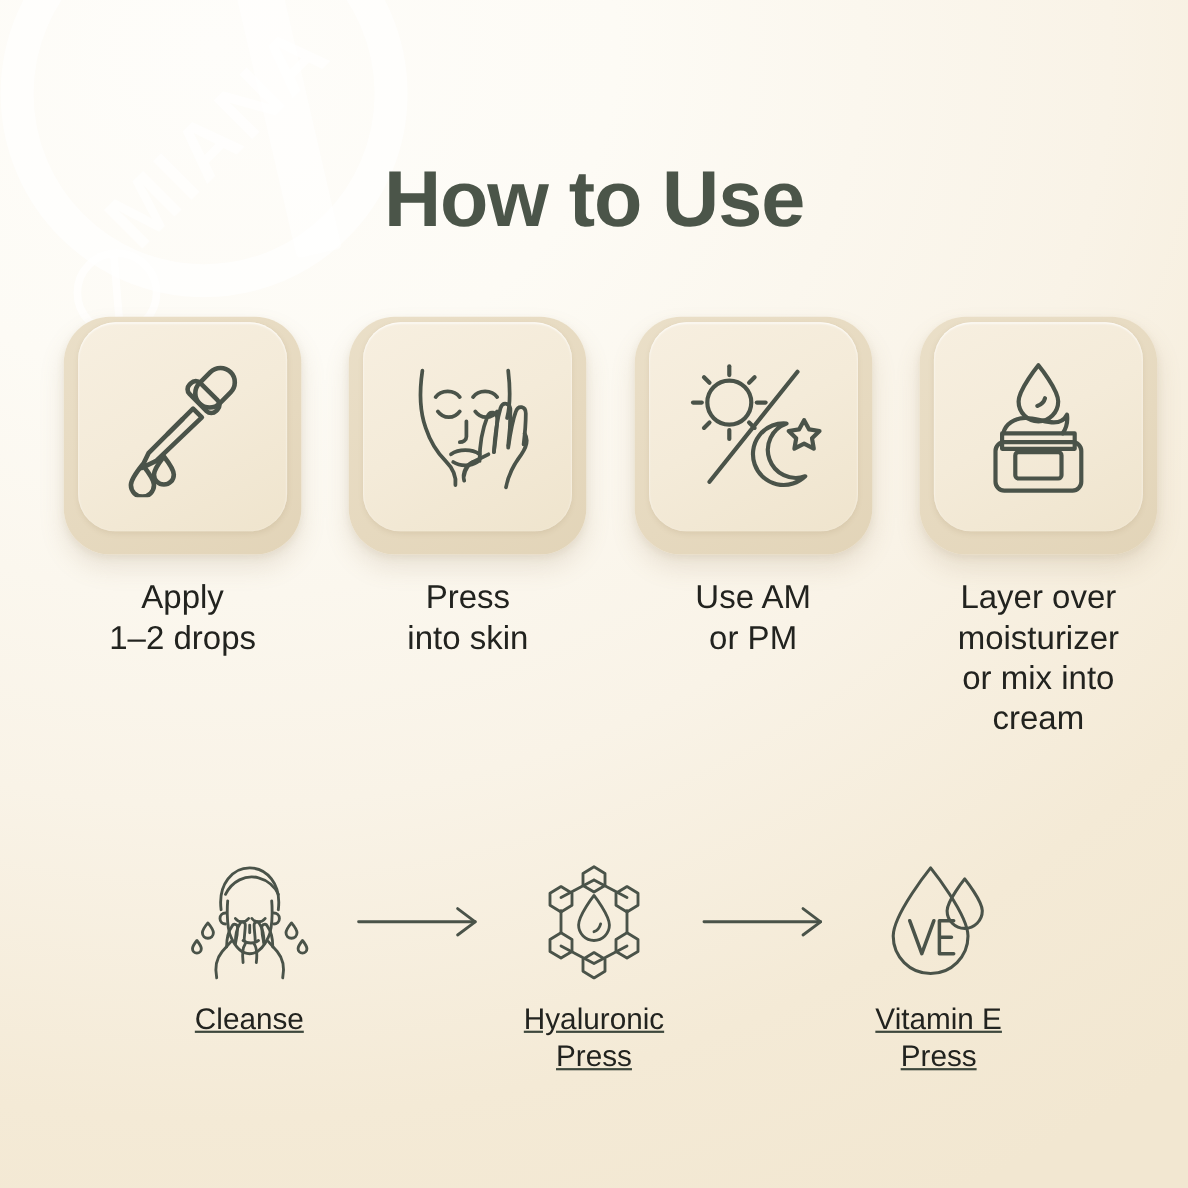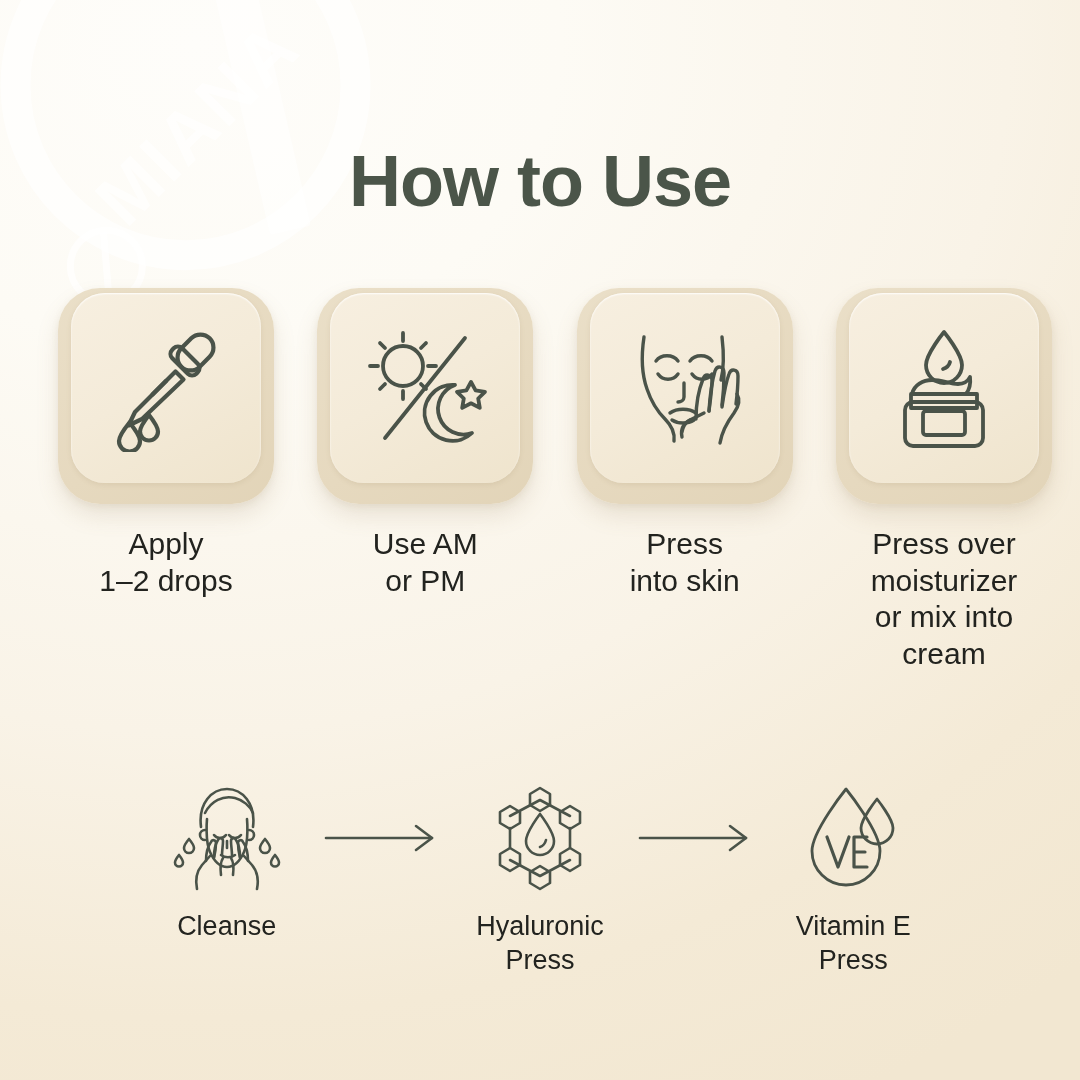--- a/index.html
+++ b/index.html
@@ -85,21 +85,21 @@
 
   
   #routine {
     position:absolute;
     left:130px; top:780px;
     width:820px;
     display:flex;
     align-items:flex-start;
     justify-content:space-between;
   }
-  .routine-step { width:200px; display:flex; flex-direction:column; align-items:center; }
+  .routine-step { width:200px; display:flex; flex-direction:column; align-items:center;text-decoration:underline; }
   .routine-ico { height:116px; display:flex; align-items:center; justify-content:center; }
   .routine-ico svg { display:block; }
   .routine-label {
     margin-top:14px;
     font-size:27px;
     line-height:1.25;
     text-align:center;
     color:#22231f;
     white-space:pre-line;
   }
@@ -155,20 +155,57 @@
       </div>
     </div>
     <div class="step-label">Apply
 1–2 drops</div>
   </div>
 
   <div class="step">
     <div class="tile-outer">
       <div class="tile-inner">
         <span>
+        <svg width="134" height="134" viewBox="0 0 134 134" fill="none" stroke="#4a5349" stroke-width="3.4" stroke-linecap="round" stroke-linejoin="round">
+
+          <path d="M26 16 c-3 20 -2 38 3 52 c4 12 10 22 18 30 c6 6 10 14 9 22"></path>
+
+          <path d="M104 16 c2 17 2 31 -1 43"></path>
+
+          <path d="M38 40 c5 -7 17 -7 22 0"></path>
+          <path d="M72 40 c5 -7 17 -7 22 0"></path>
+
+          <path d="M40 53 c5 7 15 7 20 0"></path>
+          <path d="M74 53 c5 7 15 7 20 0"></path>
+
+          <path d="M66 62 l0 14 c0 3 -3 5 -6 5"></path>
+
+          <path d="M52 92 c7 -5 19 -5 26 0"></path>
+          <path d="M54 99 c6 4 16 4 22 0"></path>
+
+          <path d="M64 116 c-2 -8 2 -14 8 -17 l14 -7"></path>
+          <path d="M102 122 c2 -12 8 -22 14 -30 c5 -7 6 -14 3 -19"></path>
+
+          <path d="M78 98 c0 -16 3 -30 7 -40 c2 -6 9 -5 9 2 c0 8 -2 22 -3 30"></path>
+          <path d="M91 90 c1 -16 3 -30 6 -40 c2 -6 9 -5 9 2 c0 8 -1 24 -2 32"></path>
+          <path d="M104 86 c2 -14 4 -25 7 -33 c2 -6 9 -5 9 2 c0 8 -1 20 -2 28"></path>
+
+          <path d="M72 99 c-4 2 -7 7 -8 12"></path>
+        </svg>
+        </span>
+      </div>
+    </div>
+    <div class="step-label">Press
+into skin</div>
+  </div>
+
+  <div class="step">
+    <div class="tile-outer">
+      <div class="tile-inner">
+        <span>
         <svg width="132" height="132" viewBox="0 0 132 132" fill="none" stroke="#4a5349" stroke-width="3.8" stroke-linecap="round" stroke-linejoin="round">
 
           <circle cx="44" cy="44" r="20"></circle>
           <g>
             <line x1="44" y1="11" x2="44" y2="19"></line>
             <line x1="44" y1="69" x2="44" y2="77"></line>
             <line x1="11" y1="44" x2="19" y2="44"></line>
             <line x1="69" y1="44" x2="77" y2="44"></line>
             <line x1="21" y1="21" x2="26" y2="26"></line>
             <line x1="62" y1="62" x2="67" y2="67"></line>
@@ -186,74 +223,37 @@
       </div>
     </div>
     <div class="step-label">Use AM
 or PM</div>
   </div>
 
   <div class="step">
     <div class="tile-outer">
       <div class="tile-inner">
         <span>
-        <svg width="134" height="134" viewBox="0 0 134 134" fill="none" stroke="#4a5349" stroke-width="3.4" stroke-linecap="round" stroke-linejoin="round">
-
-          <path d="M26 16 c-3 20 -2 38 3 52 c4 12 10 22 18 30 c6 6 10 14 9 22"></path>
-
-          <path d="M104 16 c2 17 2 31 -1 43"></path>
-
-          <path d="M38 40 c5 -7 17 -7 22 0"></path>
-          <path d="M72 40 c5 -7 17 -7 22 0"></path>
-
-          <path d="M40 53 c5 7 15 7 20 0"></path>
-          <path d="M74 53 c5 7 15 7 20 0"></path>
-
-          <path d="M66 62 l0 14 c0 3 -3 5 -6 5"></path>
-
-          <path d="M52 92 c7 -5 19 -5 26 0"></path>
-          <path d="M54 99 c6 4 16 4 22 0"></path>
-
-          <path d="M64 116 c-2 -8 2 -14 8 -17 l14 -7"></path>
-          <path d="M102 122 c2 -12 8 -22 14 -30 c5 -7 6 -14 3 -19"></path>
-
-          <path d="M78 98 c0 -16 3 -30 7 -40 c2 -6 9 -5 9 2 c0 8 -2 22 -3 30"></path>
-          <path d="M91 90 c1 -16 3 -30 6 -40 c2 -6 9 -5 9 2 c0 8 -1 24 -2 32"></path>
-          <path d="M104 86 c2 -14 4 -25 7 -33 c2 -6 9 -5 9 2 c0 8 -1 20 -2 28"></path>
-
-          <path d="M72 99 c-4 2 -7 7 -8 12"></path>
-        </svg>
-        </span>
-      </div>
-    </div>
-    <div class="step-label">Press
-into skin</div>
-  </div>
-
-  <div class="step">
-    <div class="tile-outer">
-      <div class="tile-inner">
-        <span>
         <svg width="128" height="128" viewBox="0 0 128 128" fill="none" stroke="#4a5349" stroke-width="3.8" stroke-linecap="round" stroke-linejoin="round">
 
           <path d="M64 8 c0 0 -18 22 -18 33 a18 18 0 0 0 36 0 c0 -11 -18 -33 -18 -33 z"></path>
           <path d="M70 38 c-1 4 -4 6 -7 7"></path>
 
           <path d="M32 70 c2 -9 11 -14 20 -14 c10 0 18 4 26 4 c6 0 10 -3 12 -7 c1 8 -1 13 -4 17"></path>
 
           <path d="M31 70 h66 v14 H31 z"></path>
 
           <rect x="25" y="84" width="78" height="44" rx="8" transform="translate(0,-6)"></rect>
 
           <rect x="43" y="93" width="42" height="24" rx="3" transform="translate(0,-6)"></rect>
         </svg>
         </span>
       </div>
     </div>
-    <div class="step-label">Press over
+    <div class="step-label">Layer over
 moisturizer
 or mix into
 cream</div>
   </div>
 </div>
 
 <div id="routine">
 
   <div class="routine-step">
     <div class="routine-ico">

